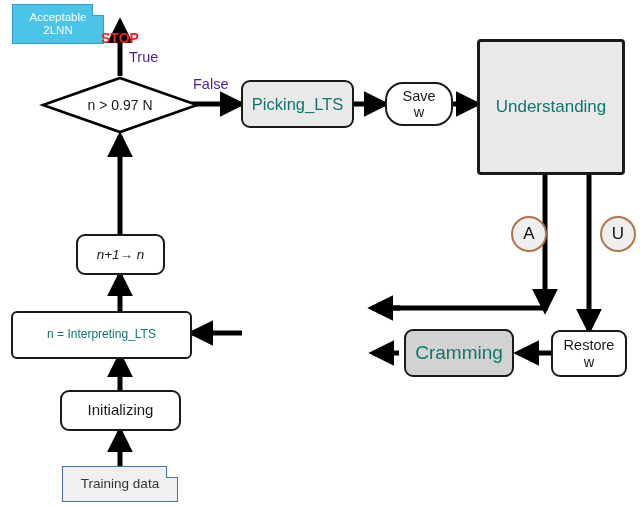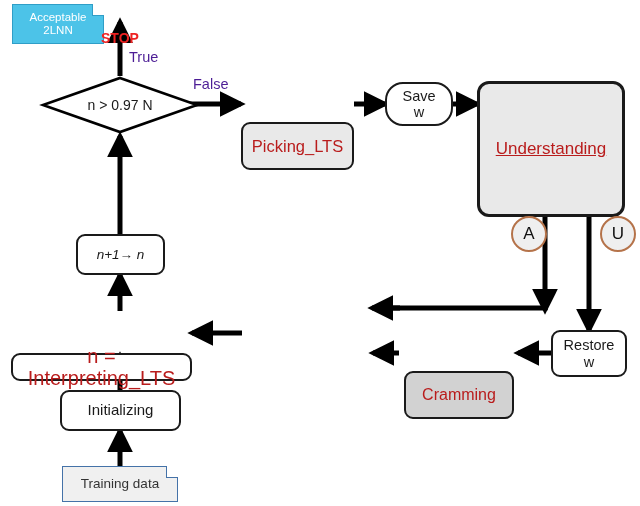--- a/index.html
+++ b/index.html
@@ -40,27 +40,25 @@
     background: #ffffff;
     color: #1a1a1a;
   }
   .proc.gray {
     background: #e9e9e9;
   }
   .proc.gray-dark {
     background: #d2d2d2;
   }
   .proc.red {
-    color: #b91c1c;
-    margin-top: 42px;
+    color: #0f766e;
   }
   .proc.big {
-    border-radius: 12px;
+    border-radius: 4px;
     border-width: 3px;
-    text-decoration: underline;
   }
   
   .note {
     border: 1px solid #4472a8;
     background: #f0f0f0;
     color: #333333;
   }
   .note-cyan {
     background: #4cc3e8;
     border: 1px solid #2f9ec7;
@@ -209,24 +207,24 @@
 
   <div class="conn" style="left:600px; top:216px; width:32px; height:32px; font-size:17px;">U</div>
 
   <div class="node proc" style="left:551px; top:330px; width:76px; height:47px; font-size:14.5px;">
     <div>
       <div>Restore</div>
       <div>w</div>
     </div>
   </div>
 
-  <div class="node proc gray-dark red" style="left:404px; top:329px; width:110px; height:48px; font-size:16px;">Cramming</div>
-
-
-  <div class="node proc red" style="left:11px; top:311px; width:181px; height:28px; font-size:20px;">n = Interpreting_LTS</div>
+  <div class="node proc gray-dark red" style="left:404px; top:329px; width:110px; height:48px; font-size:19px;">Cramming</div>
+
+
+  <div class="node proc red" style="left:11px; top:311px; width:181px; height:48px; font-size:12px;border-radius:6px;">n = Interpreting_LTS</div>
 
   <div class="node proc" style="left:76px; top:234px; width:89px; height:41px; font-size:13.5px;">
     <span class="ital">n+1→ n</span>
   </div>
 
   <div class="node proc" style="left:60px; top:390px; width:121px; height:41px; font-size:15px;">Initializing</div>
 
   <div class="node note" style="left:62px; top:466px; width:116px; height:36px; font-size:13.5px;">
     <span class="fold"></span>
     <span>Training data</span>

